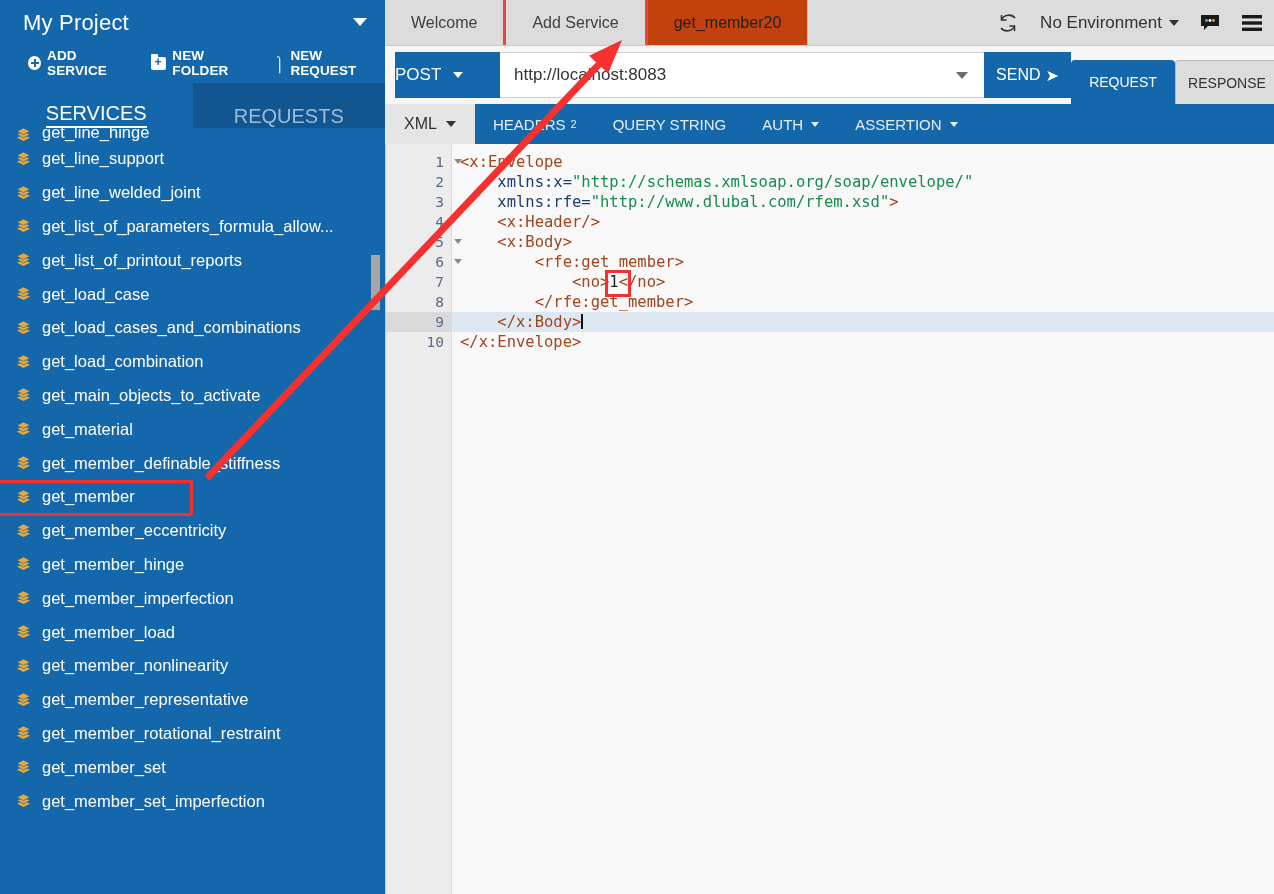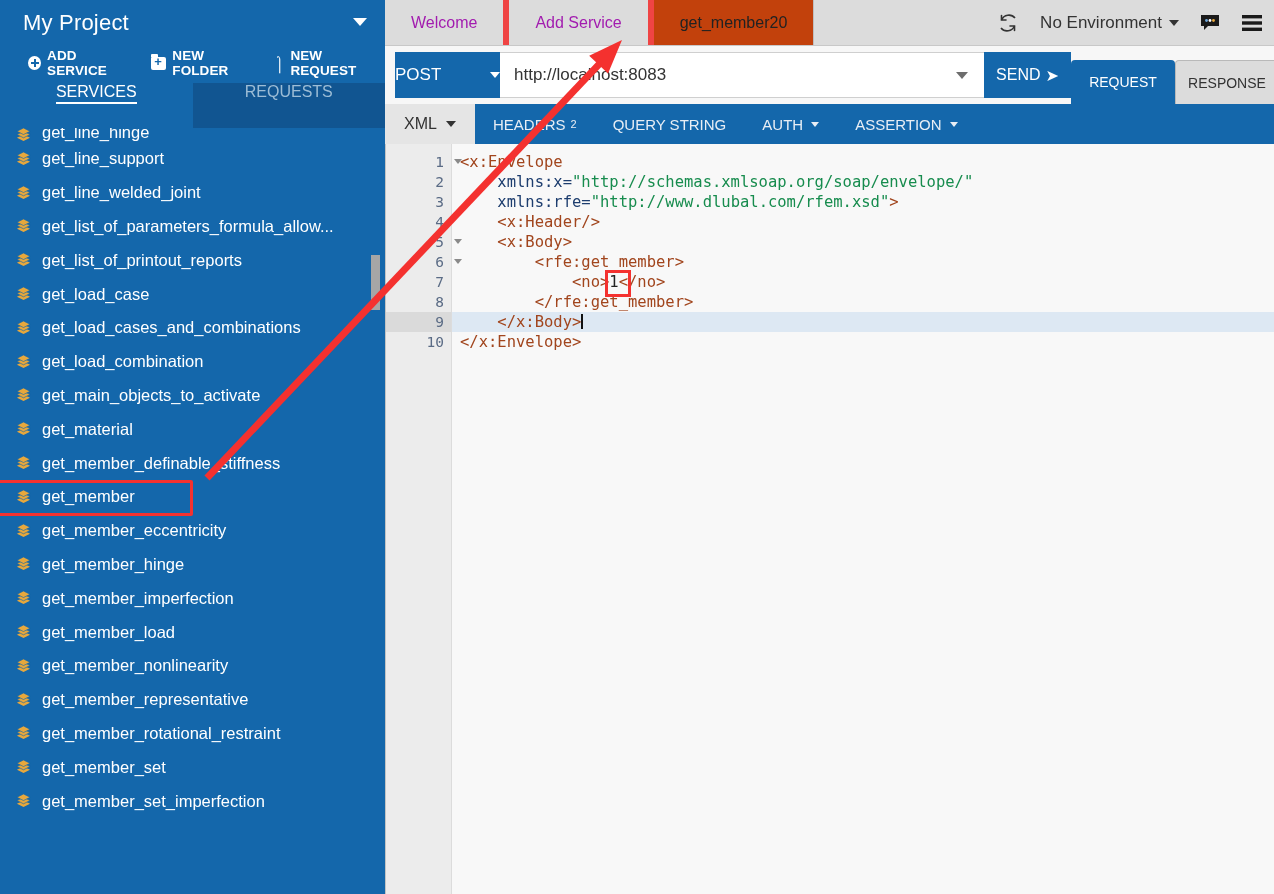--- a/index.html
+++ b/index.html
@@ -29,22 +29,22 @@
   .ico-folder { width:16px; height:13px; background:#fff; position:relative; display:inline-block;
                 border-radius:1px 2px 2px 2px; }
   .ico-folder::before{ content:""; position:absolute; top:-3px; left:0; width:7px; height:3px;
                        background:#fff; border-radius:1px 1px 0 0; }
   .ico-folder::after{ content:"+"; position:absolute; left:3px; top:-3px; color:#1467ab;
                       font-size:13px; font-weight:bold; line-height:16px; }
   .ico-req { display:inline-block; color:#fff; font-size:15px; font-weight:bold;
              transform:scaleX(-1); }
 
   .sb-tabs { display:flex; height:45px; }
-  .sb-tab { flex:1; display:flex; align-items:flex-start; justify-content:center;
-            font-size:16px; color:#cfe1ef; cursor:pointer; }
+  .sb-tab { flex:1; display:flex; align-items:flex-end; justify-content:center;
+            font-size:20px; color:#cfe1ef; cursor:pointer; }
   .sb-tab.active { color:#ffffff; }
   .sb-tab.active span { border-bottom:2px solid #ffffff; padding-bottom:1px; }
   .sb-tab.inactive { background:#115591; color:#9dbdd6; }
 
   .sb-list { position:relative; height:766px; overflow:hidden; padding-top:0; }
   .sb-item { height:33.8px; display:flex; align-items:center; padding-left:42px;
              color:#ffffff; font-size:16.5px; white-space:nowrap; cursor:pointer;
              position:relative; }
   .sb-item .dia { position:absolute; left:16px; top:50%; margin-top:-7px;
                   width:15px; height:14px; }
@@ -57,36 +57,36 @@
   .sb-scroll-thumb{ position:absolute; right:5px; top:255px; width:9px; height:55px;
                     background:#a6a6a6; }
 
   
   .main { flex:1; height:894px; position:relative; background:#f7f7f7; display:flex;
           flex-direction:column; }
 
   
   .tabbar { height:46px; background:#dcdcdc; display:flex; align-items:stretch;
             position:relative; border-bottom:1px solid #c8c8c8; }
-  .tab { display:flex; align-items:center; padding:0 26px; font-size:16px; color:#a21caf;
-         border-right:6px solid #ef4444; cursor:pointer; }
+  .tab { display:flex; align-items:center; padding:0 26px; font-size:16px; color:#404040;
+         border-right:3px solid #ef4444; cursor:pointer; }
   .tab.active { background:#c2410c; color:#222; border-right:1px solid #bfbfbf; }
   .tab-right { margin-left:auto; display:flex; align-items:center; gap:20px;
                padding-right:16px; }
   .env-sel { display:flex; align-items:center; gap:7px; font-size:17px; color:#333;
              cursor:pointer; }
   .env-caret { width:0;height:0;border-left:5px solid transparent;
                border-right:5px solid transparent;border-top:6px solid #333; }
   .icon-btn { cursor:pointer; display:flex; align-items:center; }
 
   
   .urlrow { height:58px; background:#f7f7f7; display:flex; align-items:center;
             padding-left:10px; position:relative; }
   .method { width:105px; height:46px; background:#1467ab; color:#fff; display:flex;
-            align-items:center; justify-content:space-between; gap:12px; font-size:17px;
+            align-items:center; justify-content:flex-start; gap:12px; font-size:17px;
             cursor:pointer; }
   .method-caret{ width:0;height:0;border-left:5px solid transparent;
                  border-right:5px solid transparent;border-top:6px solid #fff; }
   .urlbox { height:46px; background:#fff; border:1px solid #cfcfcf; border-left:none;
             border-right:none; display:flex; align-items:center; flex:0 0 440px;
             padding-left:14px; font-size:17px; color:#333; }
   .url-dd { width:44px; height:46px; background:#fff; border:1px solid #cfcfcf;
             border-left:none; border-right:none; display:flex; align-items:center;
             justify-content:center; cursor:pointer; }
   .url-dd i{ width:0;height:0;border-left:6px solid transparent;

